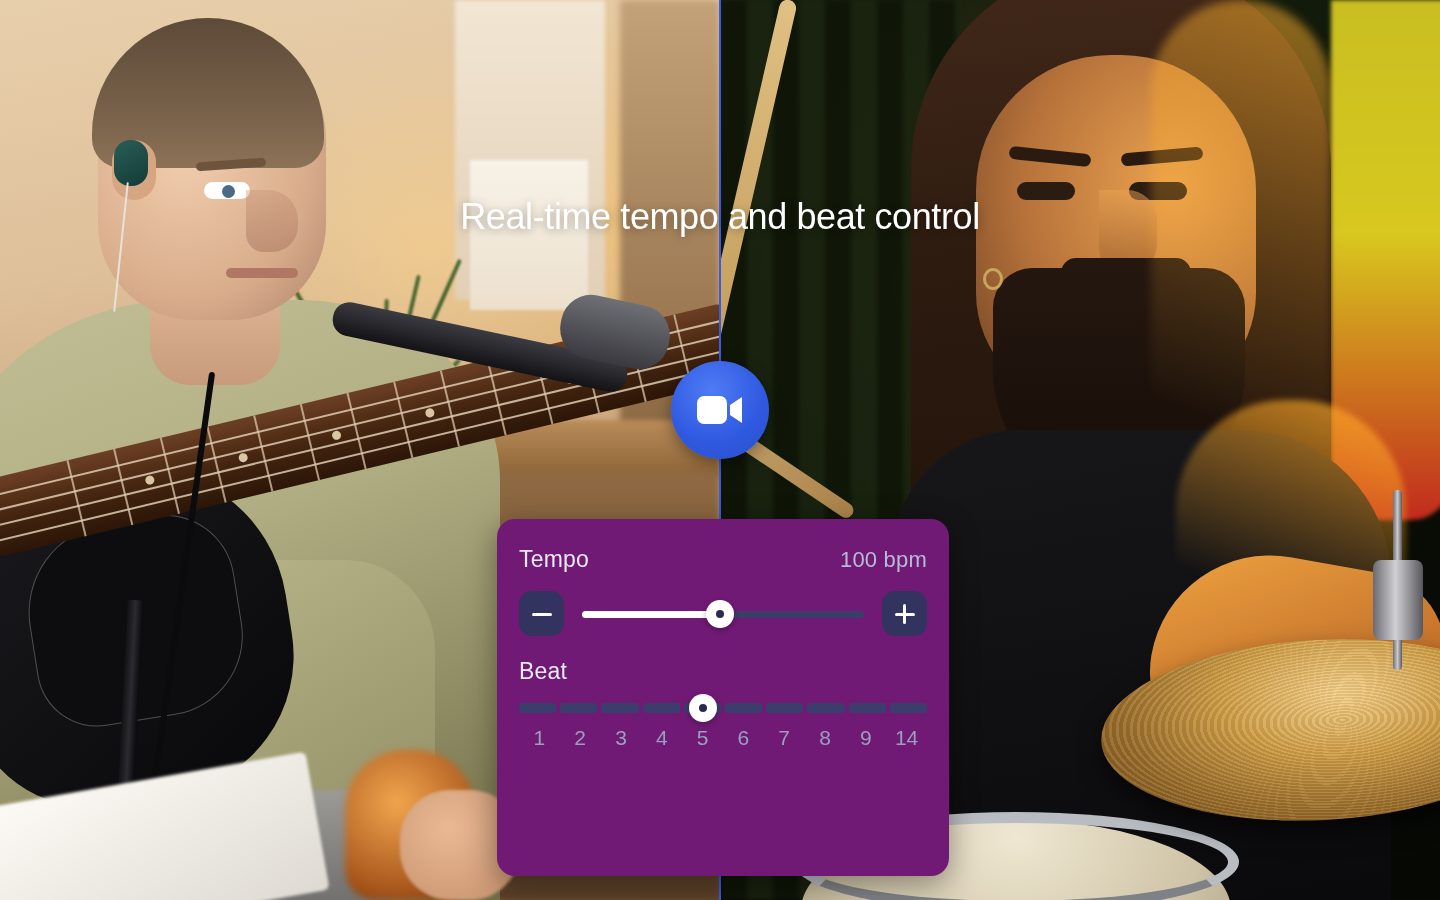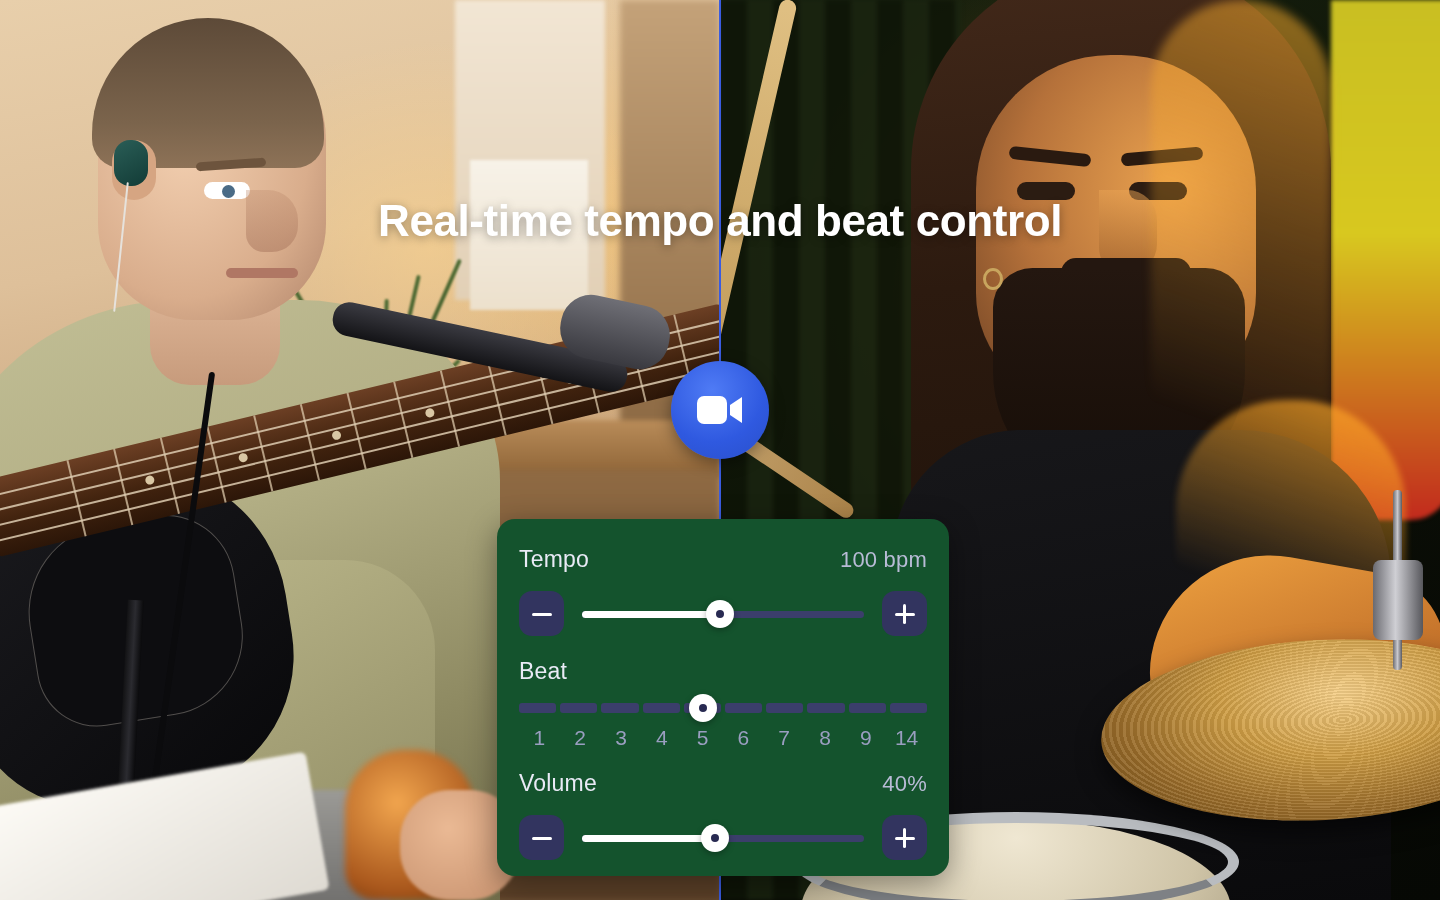--- a/index.html
+++ b/index.html
@@ -360,43 +360,43 @@
     letter-spacing:1px;
     color:#ffffff;
     transform:scaleX(1.08);
     transform-origin:left center;
     white-space:nowrap;
   }
   .subtitle {
     position:absolute; left:0; right:0; top:196px;
     text-align:center;
     z-index:40;
-    font-size:44px;
-    font-weight:700;
+    font-size:36px;
+    font-weight:400;
     color:#fff;
     letter-spacing:-.4px;
     text-shadow:0 2px 10px rgba(0,0,0,.35);
     white-space:nowrap;
   }
 
   
   .video-btn {
     position:absolute; left:671px; top:361px;
     width:98px; height:98px; border-radius:50%;
     background:radial-gradient(circle at 42% 30%, #4f7bf5 0%, #2f59e0 58%, #2a4fc9 100%);
     box-shadow:0 4px 16px rgba(0,0,0,.4);
     display:flex; align-items:center; justify-content:center;
     z-index:50; cursor:pointer;
   }
 
   
   .panel {
     position:absolute; left:497px; top:519px;
     width:452px; height:357px;
-    background:#14532d;
+    background:#701a75;
     border-radius:18px;
     z-index:60;
     padding:27px 22px 0 22px;
     box-shadow:0 8px 30px rgba(0,0,0,.38);
   }
 
   .row-head {
     display:flex; align-items:baseline; justify-content:space-between;
     margin-bottom:18px;
   }
@@ -472,21 +472,21 @@
   }
   .beat-ticks {
     display:flex; margin-top:13px;
   }
   .beat-ticks span {
     flex:1 1 0; text-align:center;
     font-size:21px; color:#9a9ec0;
   }
   .section { margin-bottom:0; }
   .sec-gap-1 { margin-bottom:22px; }
-  .sec-gap-2 { margin-bottom:20px; }
+  .sec-gap-2 { }
 </style>
 </head>
 <body>
 
 <div id="stage">
 
   <div class="pane pane-left">
     <div class="lbg"></div>
     <div class="l-wall-dark"></div>
     <div class="l-wallpanel"></div>
@@ -654,34 +654,15 @@
             <span>5</span>
             <span>6</span>
             <span>7</span>
             <span>8</span>
             <span>9</span>
             <span>14</span>
           </div>
       </div>
     </div>
 
-    <div class="section">
-      <div class="row-head">
-        <div class="row-label">Volume</div>
-        <div class="row-value">40%</div>
-      </div>
-      <div class="ctrl-row">
-        <button class="step-btn minus">
-          <span class="glyph"></span>
-        </button>
-        <div class="slider" id="volume-slider">
-          <div class="track"></div>
-          <div class="fill" style="width: 47%;"></div>
-          <div class="thumb" style="left: 47%;"></div>
-        </div>
-        <button class="step-btn plus">
-          <span class="glyph"></span>
-        </button>
-      </div>
-    </div>
 
   </div>
 </div>
 
 </body></html>

